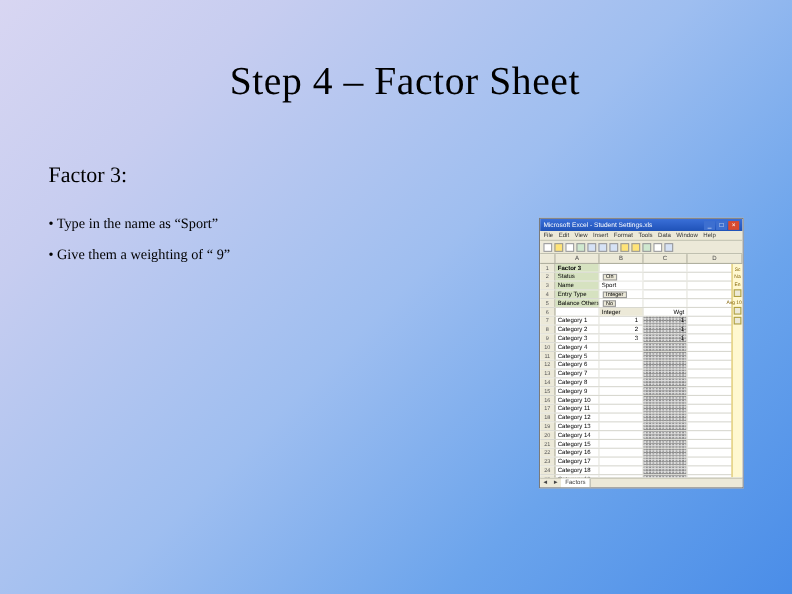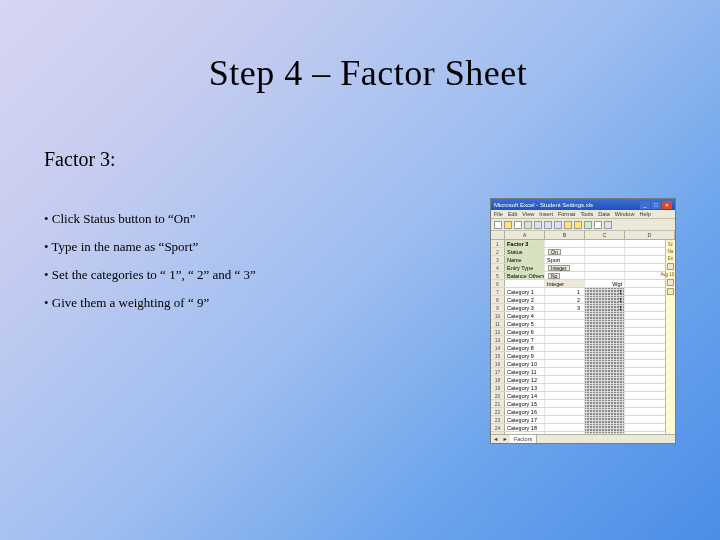--- a/index.html
+++ b/index.html
@@ -20,21 +20,21 @@
   }
   .content {
     position: absolute;
     left: 44px;
     top: 148px;
     width: 420px;
   }
   .subtitle {
     font-size: 20px;
     font-weight: 400;
-    margin-bottom: 40px;
+    margin-bottom: 24px;
   }
   .bullets { list-style: none; }
   .bullets li {
     font-size: 13px;
     line-height: 1.3;
     margin-bottom: 11px;
   }
   .bullets li::before { content: "• "; }
   .shot {
     position: absolute;
@@ -229,23 +229,21 @@
   }
 </style>
 </head>
 <body>
 
 <h1 class="title">Step 4 – Factor Sheet</h1>
 
 <div class="content">
   <div class="subtitle">Factor 3:</div>
   <ul class="bullets">
-    <li>Click Status button to “On”</li>
     <li>Type in the name as “Sport”</li>
-    <li>Set the categories to “ 1”, “ 2” and “ 3”</li>
     <li>Give them a weighting of “ 9”</li>
   </ul>
 </div>
 
 <div class="shot">
   <div class="shot-titlebar">
     <span>Microsoft Excel - Student Settings.xls</span>
     <span class="spacer"></span>
     <span class="winbtn min">_</span>
     <span class="winbtn max">□</span>

